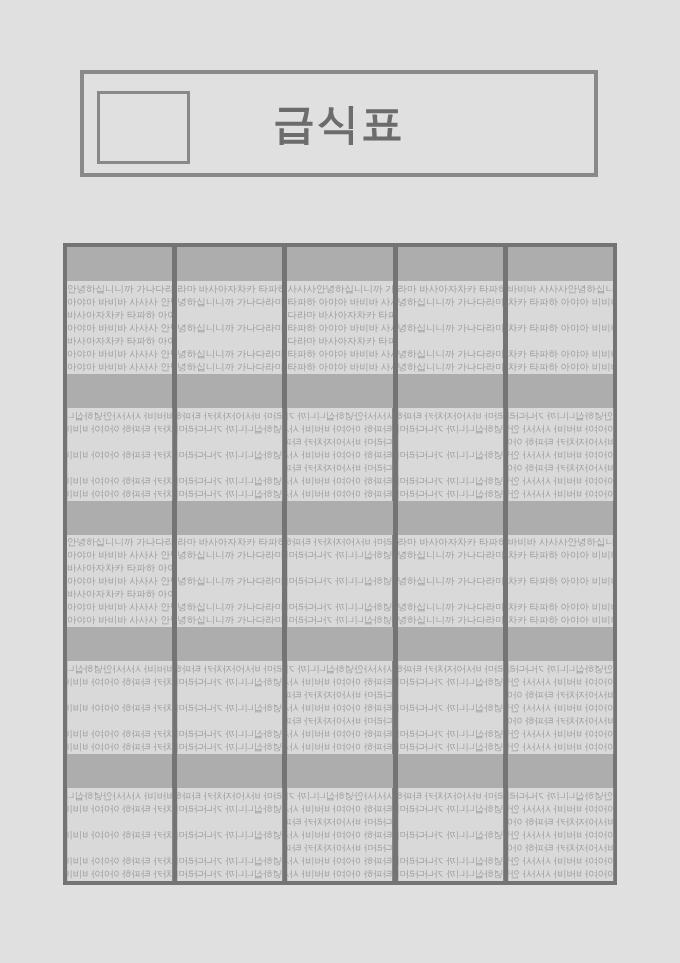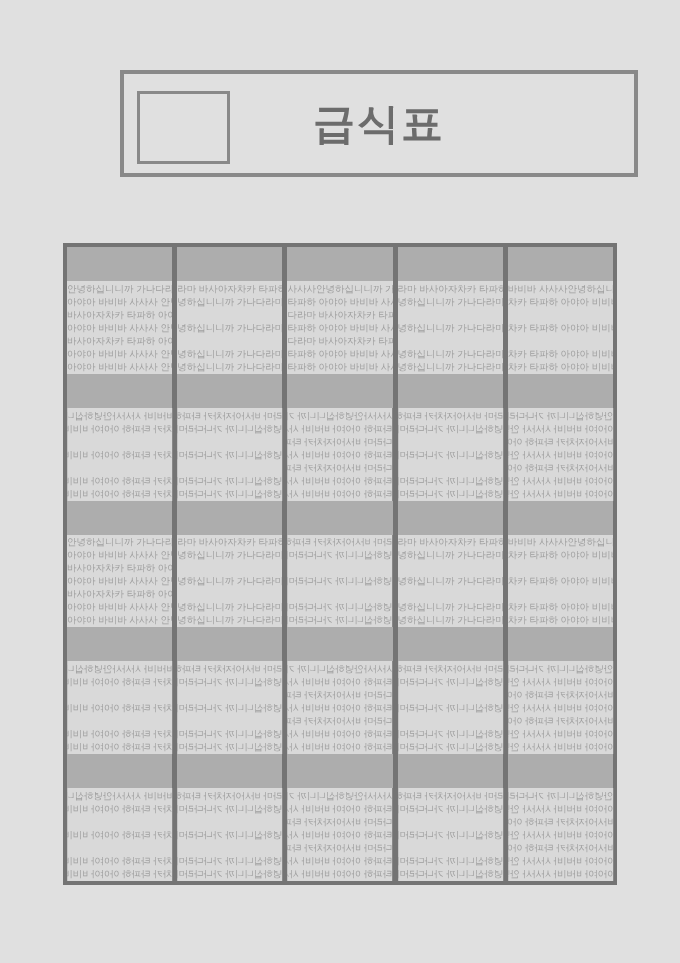--- a/index.html
+++ b/index.html
@@ -9,21 +9,21 @@
     font-family: "Liberation Sans", "DejaVu Sans", sans-serif;
     overflow: hidden;
   }
   .page { position: relative; width: 680px; height: 963px; background: #e0e0e0; }
 
   
   .header-box {
     position: absolute; left: 80px; top: 70px;
     width: 510px; height: 99px;
     border: 4px solid #898989;
-    display: flex; align-items: center; justify-content: center; margin-left: 40px;
+    display: flex; align-items: center; justify-content: center;
   }
   .logo-box {
     position: absolute; left: 13px; top: 17px;
     width: 87px; height: 67px;
     border: 3px solid #898989;
     background: #e0e0e0;
   }
   .page-title {
     font-size: 42px; font-weight: bold; color: #6c6c6c;
     letter-spacing: 2px; line-height: 1;

